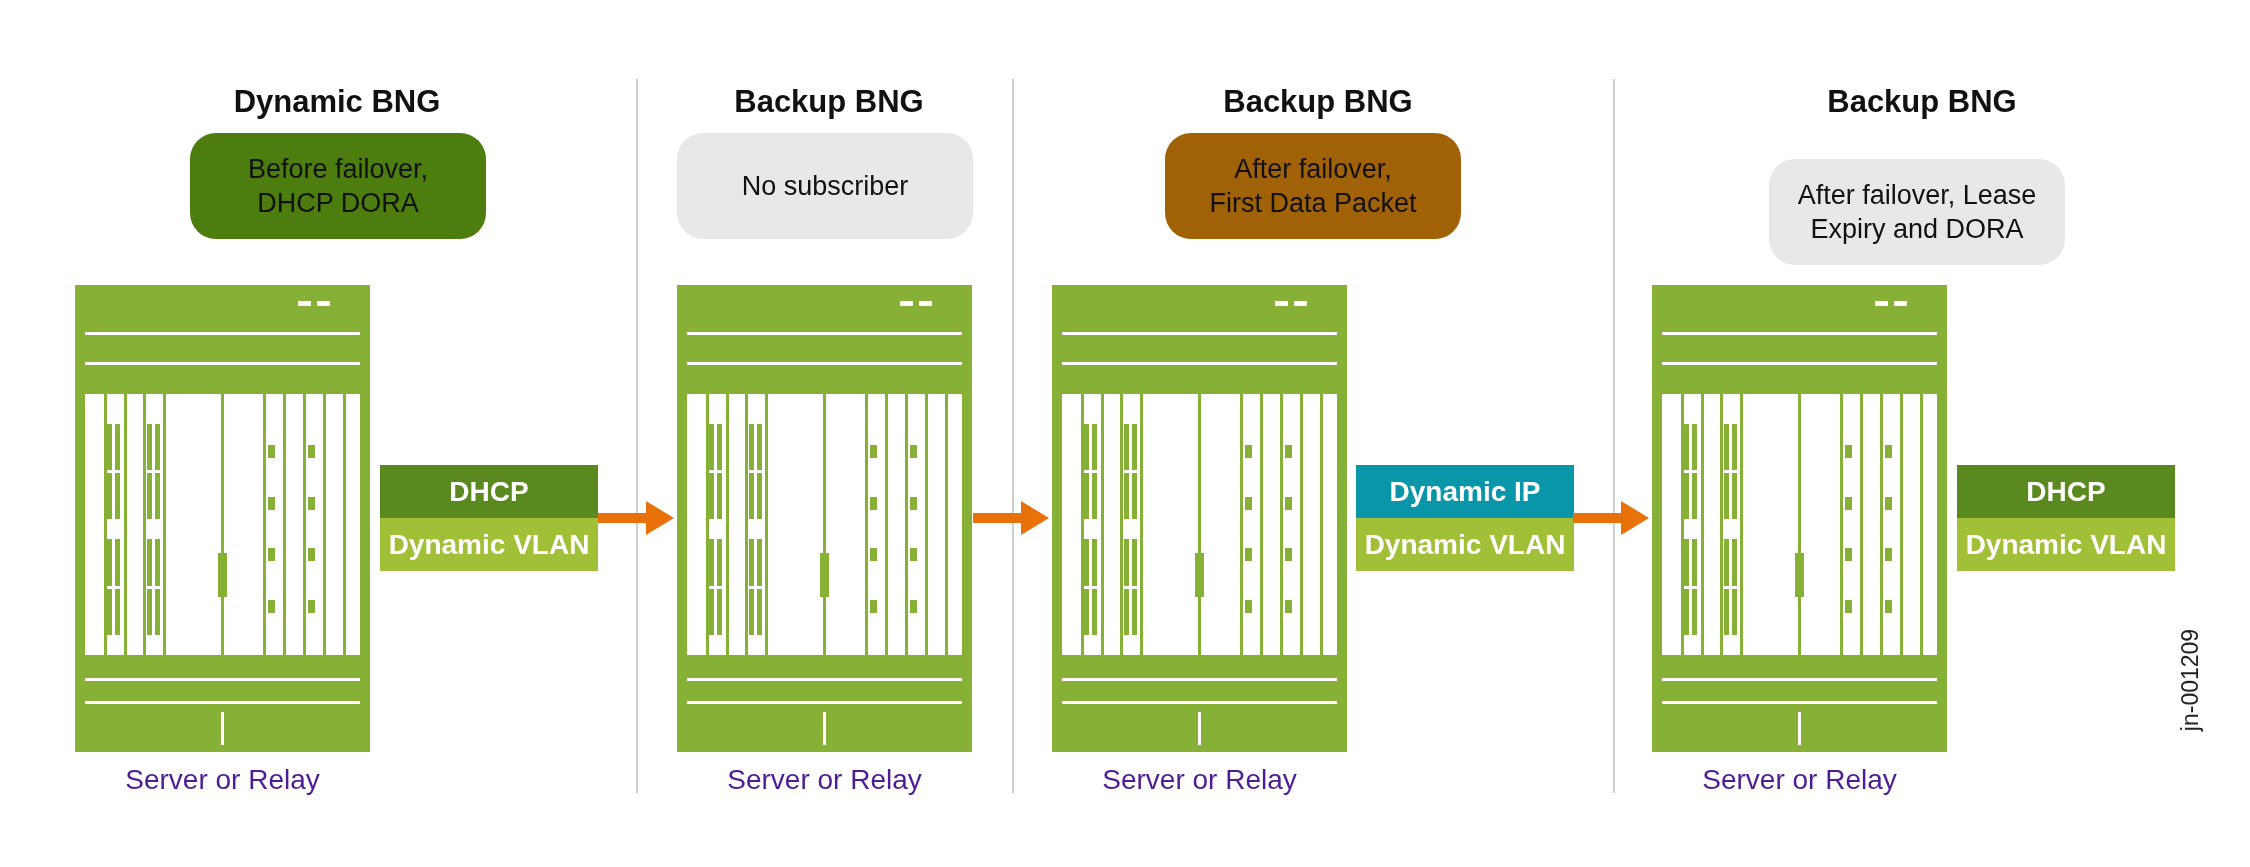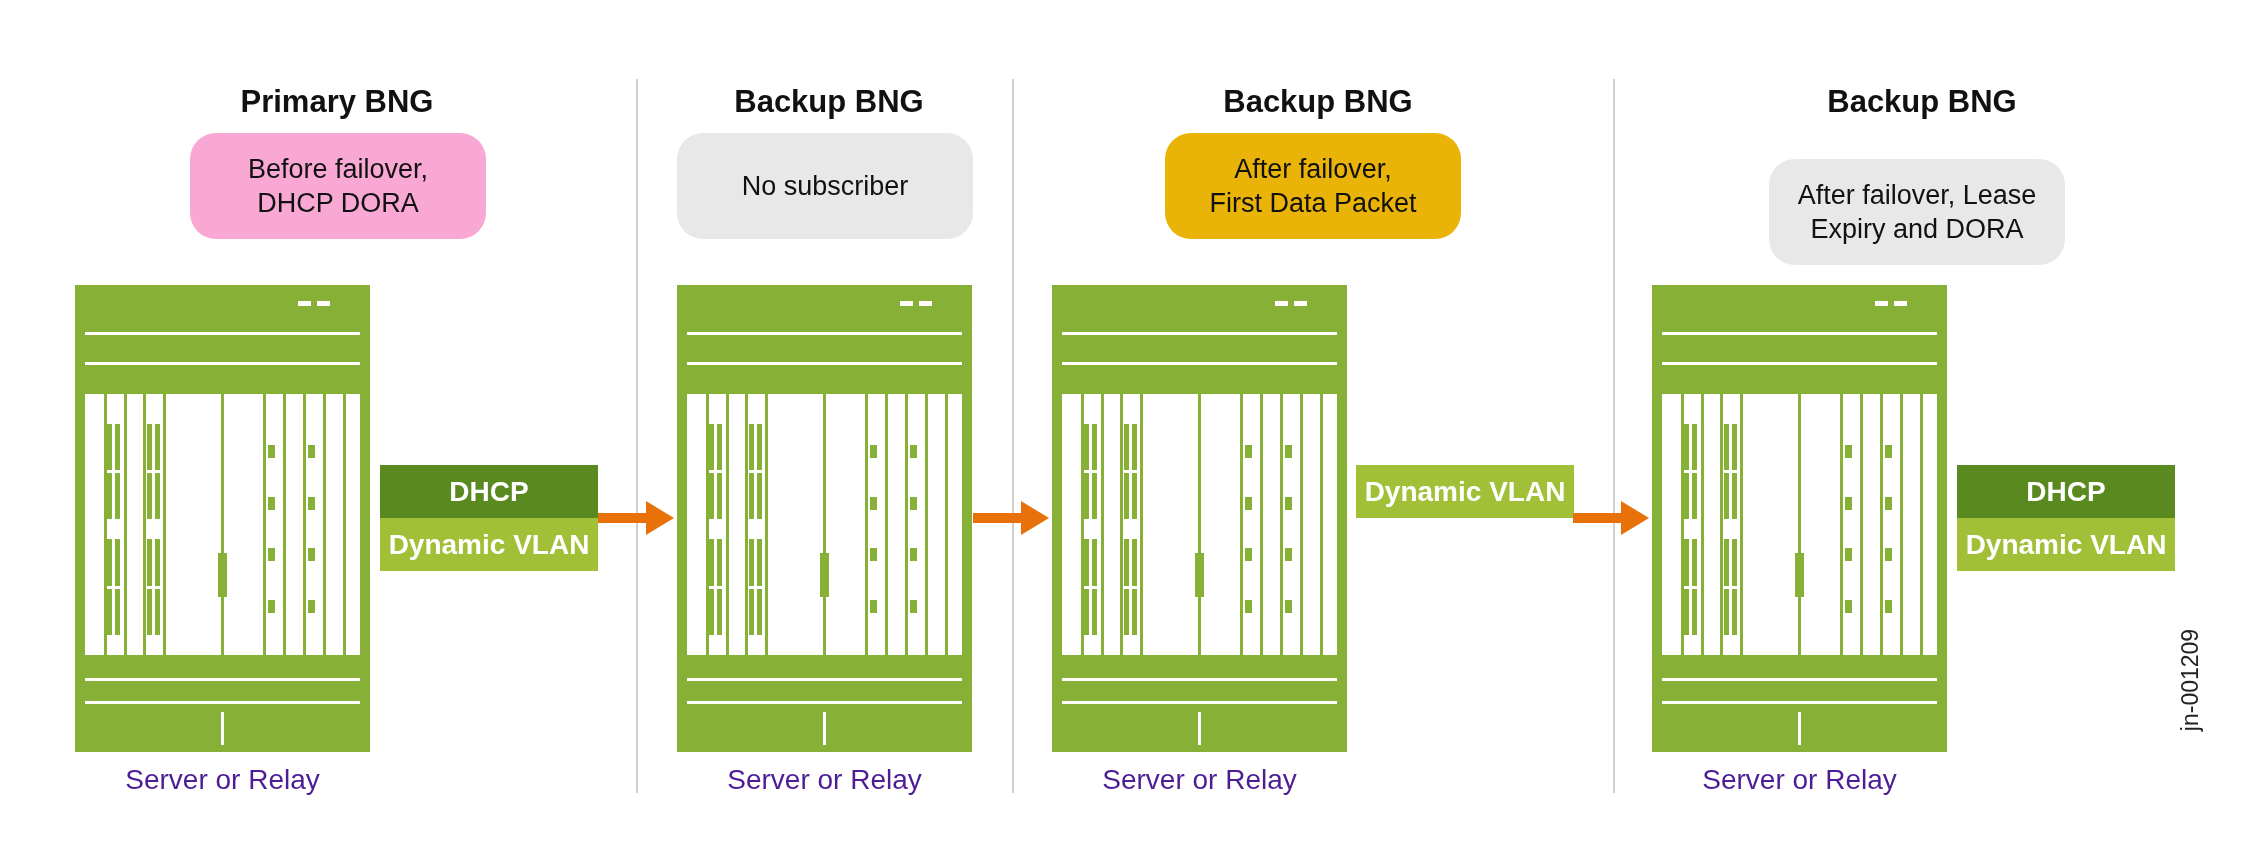--- a/index.html
+++ b/index.html
@@ -24,22 +24,22 @@
            line-height: 36px; text-align: center; }
 </style>
 </head>
 <body>
 
 <div class="divider" style="left: 636px; background: rgb(208, 208, 208);"></div>
 <div class="divider" style="left: 1012px; background: rgb(208, 208, 208);"></div>
 <div class="divider" style="left: 1613px; background: rgb(208, 208, 208);"></div>
 
 <div>
-  <div class="col-title" style="left:137px">Primary BNG</div>
-  <div class="note" style="left: 190px; background: #f9a8d4;">Before failover,
+  <div class="col-title" style="left:137px">Dynamic BNG</div>
+  <div class="note" style="left: 190px; background: #4d7c0f;">Before failover,
 DHCP DORA</div>
   <div class="router" style="left:75px">
       <svg width="295" height="467" viewBox="0 0 295 467">
         <rect x="0" y="0" width="295" height="467" fill="#86b036"></rect>
         <rect x="223" y="16" width="13" height="5" fill="#ffffff"></rect>
         <rect x="242" y="16" width="13" height="5" fill="#ffffff"></rect>
         <rect x="10" y="47" width="275" height="3" fill="#ffffff"></rect>
         <rect x="10" y="77" width="275" height="3" fill="#ffffff"></rect>
         <rect x="10" y="109" width="275" height="261" fill="#ffffff"></rect>
         <rect x="29" y="109" width="3" height="261" fill="#86b036"></rect>
@@ -138,21 +138,21 @@
         <rect x="10" y="393" width="275" height="3" fill="#ffffff"></rect>
         <rect x="10" y="416" width="275" height="3" fill="#ffffff"></rect>
         <rect x="146" y="427" width="3" height="33" fill="#ffffff"></rect>
       </svg>
     </div>
   <div class="caption" style="left:677px">Server or Relay</div>
 </div>
 
 <div>
   <div class="col-title" style="left:1118px">Backup BNG</div>
-  <div class="note" style="left: 1165px; background: #eab308;">After failover,
+  <div class="note" style="left: 1165px; background: #a16207;">After failover,
 First Data Packet</div>
   <div class="router" style="left:1052px">
       <svg width="295" height="467" viewBox="0 0 295 467">
         <rect x="0" y="0" width="295" height="467" fill="#86b036"></rect>
         <rect x="223" y="16" width="13" height="5" fill="#ffffff"></rect>
         <rect x="242" y="16" width="13" height="5" fill="#ffffff"></rect>
         <rect x="10" y="47" width="275" height="3" fill="#ffffff"></rect>
         <rect x="10" y="77" width="275" height="3" fill="#ffffff"></rect>
         <rect x="10" y="109" width="275" height="261" fill="#ffffff"></rect>
         <rect x="29" y="109" width="3" height="261" fill="#86b036"></rect>
@@ -190,20 +190,21 @@
         <rect x="233" y="263" width="7" height="13" fill="#86b036"></rect>
         <rect x="233" y="315" width="7" height="13" fill="#86b036"></rect>
         <rect x="143" y="268" width="9" height="44" fill="#86b036"></rect>
         <rect x="10" y="393" width="275" height="3" fill="#ffffff"></rect>
         <rect x="10" y="416" width="275" height="3" fill="#ffffff"></rect>
         <rect x="146" y="427" width="3" height="33" fill="#ffffff"></rect>
       </svg>
     </div>
   <div class="caption" style="left:1052px">Server or Relay</div>
   <div class="tag" style="left:1356px; top:465px">
+    <div class="top tag-top" style="background: rgb(9, 150, 169);">Dynamic IP</div>
     <div class="bottom tag-bottom" style="background: rgb(162, 192, 55);">Dynamic VLAN</div>
   </div>
 </div>
 
 <div>
   <div class="col-title" style="left:1722px">Backup BNG</div>
   <div class="note" style="left: 1769px; background: rgb(232, 232, 232); margin-top: 26px;">After failover, Lease
 Expiry and DORA</div>
   <div class="router" style="left:1652px">
       <svg width="295" height="467" viewBox="0 0 295 467">

